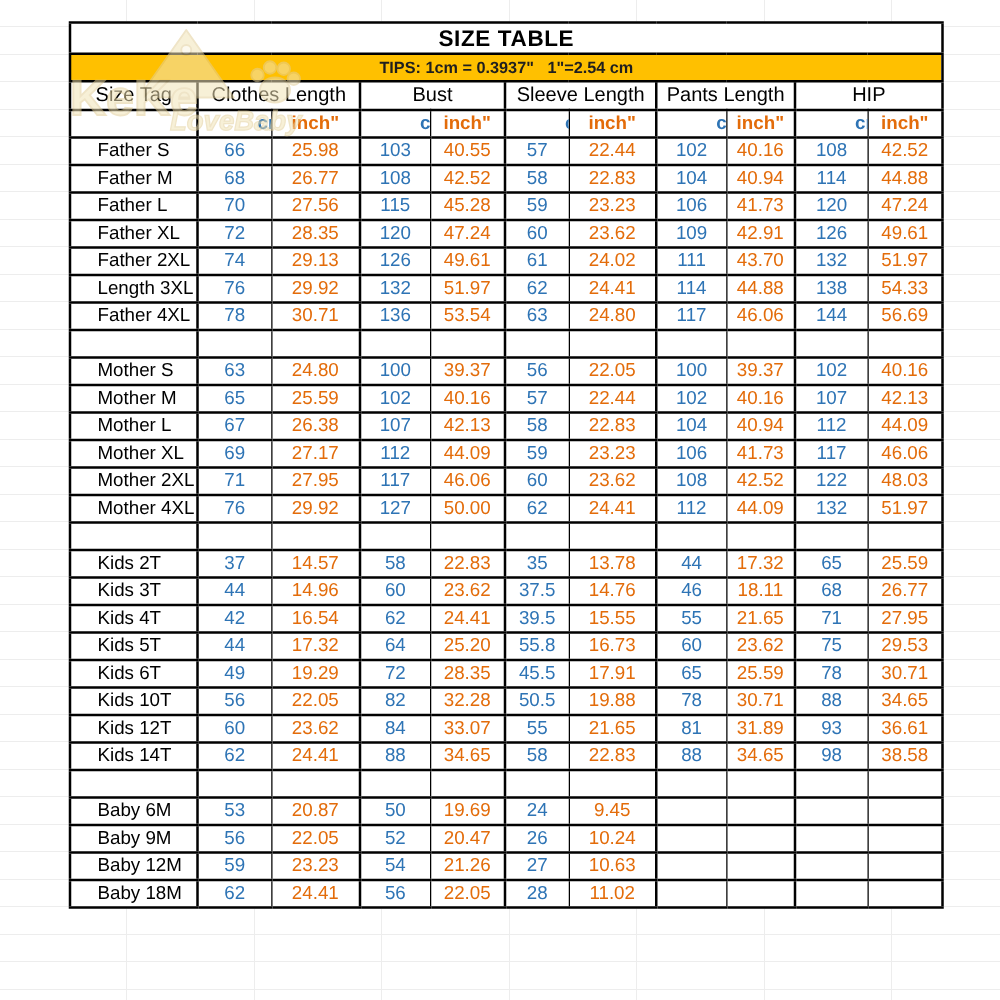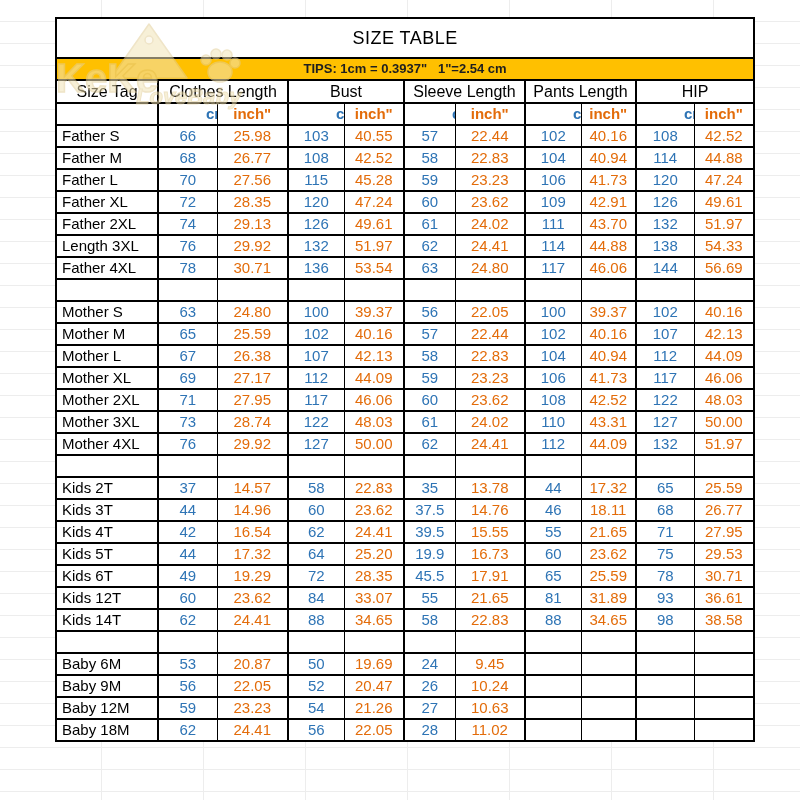--- a/index.html
+++ b/index.html
@@ -26,32 +26,32 @@
   th,td{
     border-top:2px solid #000; border-bottom:2px solid #000;
     border-left:1px solid #000; border-right:1px solid #000;
     padding:0; text-align:center; vertical-align:middle;
     font-size:15px; color:#111; font-weight:normal;
     height:22px; line-height:20px;
     overflow:hidden; white-space:nowrap;
   }
   .gstart{ border-left:2px solid #000; }
   tr.title-row th{
-    height:40px; font-size:18px; font-weight:normal; letter-spacing:.5px; color:#000;
+    height:25px; font-size:18px; font-weight:bold; letter-spacing:.5px; color:#000;
     background:#fff;
   }
   tr.tips-row th{
     height:22px; background:var(--gold,#FFC000);
     font-size:13px; font-weight:bold; color:#1f1f1f; white-space:pre;
   }
   tr.group-row th{ height:23px; font-size:16px; color:#000;margin-left:20px; }
   tr.unit-row th{ height:22px; font-weight:bold; font-size:15px; }
   .cm-text{ color:var(--blue,#2E74B5);padding-left:47px; }
   .inch-text{ color:var(--orange,#E36C0A); }
-  td.tag-cell{ text-align:left; padding-left:5px; font-size:15px; color:#000; }
+  td.tag-cell{ text-align:left; padding-left:21px; font-size:15px; color:#000; }
   td.cm-cell{ color:var(--blue,#2E74B5); }
   td.inch-cell{ color:var(--orange,#E36C0A); }
   tr.spacer-row td{ height:22px; }
   
   .watermark{
     position:absolute; left:6px; top:20px; width:195px; height:92px;
     opacity:.55; pointer-events:none; z-index:5;margin-left:48px;
   }
 </style>
 </head>
@@ -266,33 +266,20 @@
           <td class="cm-cell gstart">117</td>
           <td class="inch-cell">46.06</td>
           <td class="cm-cell gstart">60</td>
           <td class="inch-cell">23.62</td>
           <td class="cm-cell gstart">108</td>
           <td class="inch-cell">42.52</td>
           <td class="cm-cell gstart">122</td>
           <td class="inch-cell">48.03</td>
         </tr>
         <tr>
-          <td class="tag-cell">Mother 3XL</td>
-          <td class="cm-cell gstart">73</td>
-          <td class="inch-cell">28.74</td>
-          <td class="cm-cell gstart">122</td>
-          <td class="inch-cell">48.03</td>
-          <td class="cm-cell gstart">61</td>
-          <td class="inch-cell">24.02</td>
-          <td class="cm-cell gstart">110</td>
-          <td class="inch-cell">43.31</td>
-          <td class="cm-cell gstart">127</td>
-          <td class="inch-cell">50.00</td>
-        </tr>
-        <tr>
           <td class="tag-cell">Mother 4XL</td>
           <td class="cm-cell gstart">76</td>
           <td class="inch-cell">29.92</td>
           <td class="cm-cell gstart">127</td>
           <td class="inch-cell">50.00</td>
           <td class="cm-cell gstart">62</td>
           <td class="inch-cell">24.41</td>
           <td class="cm-cell gstart">112</td>
           <td class="inch-cell">44.09</td>
           <td class="cm-cell gstart">132</td>
@@ -349,39 +336,52 @@
           <td class="inch-cell">21.65</td>
           <td class="cm-cell gstart">71</td>
           <td class="inch-cell">27.95</td>
         </tr>
         <tr>
           <td class="tag-cell">Kids 5T</td>
           <td class="cm-cell gstart">44</td>
           <td class="inch-cell">17.32</td>
           <td class="cm-cell gstart">64</td>
           <td class="inch-cell">25.20</td>
-          <td class="cm-cell gstart">19.9</td>
+          <td class="cm-cell gstart">55.8</td>
           <td class="inch-cell">16.73</td>
           <td class="cm-cell gstart">60</td>
           <td class="inch-cell">23.62</td>
           <td class="cm-cell gstart">75</td>
           <td class="inch-cell">29.53</td>
         </tr>
         <tr>
           <td class="tag-cell">Kids 6T</td>
           <td class="cm-cell gstart">49</td>
           <td class="inch-cell">19.29</td>
           <td class="cm-cell gstart">72</td>
           <td class="inch-cell">28.35</td>
           <td class="cm-cell gstart">45.5</td>
           <td class="inch-cell">17.91</td>
           <td class="cm-cell gstart">65</td>
           <td class="inch-cell">25.59</td>
           <td class="cm-cell gstart">78</td>
           <td class="inch-cell">30.71</td>
+        </tr>
+        <tr>
+          <td class="tag-cell">Kids 10T</td>
+          <td class="cm-cell gstart">56</td>
+          <td class="inch-cell">22.05</td>
+          <td class="cm-cell gstart">82</td>
+          <td class="inch-cell">32.28</td>
+          <td class="cm-cell gstart">50.5</td>
+          <td class="inch-cell">19.88</td>
+          <td class="cm-cell gstart">78</td>
+          <td class="inch-cell">30.71</td>
+          <td class="cm-cell gstart">88</td>
+          <td class="inch-cell">34.65</td>
         </tr>
         <tr>
           <td class="tag-cell">Kids 12T</td>
           <td class="cm-cell gstart">60</td>
           <td class="inch-cell">23.62</td>
           <td class="cm-cell gstart">84</td>
           <td class="inch-cell">33.07</td>
           <td class="cm-cell gstart">55</td>
           <td class="inch-cell">21.65</td>
           <td class="cm-cell gstart">81</td>

